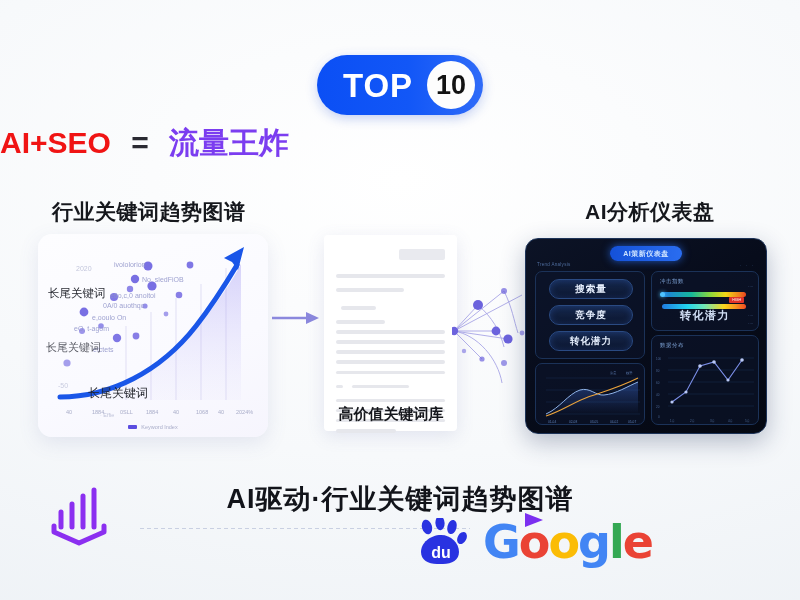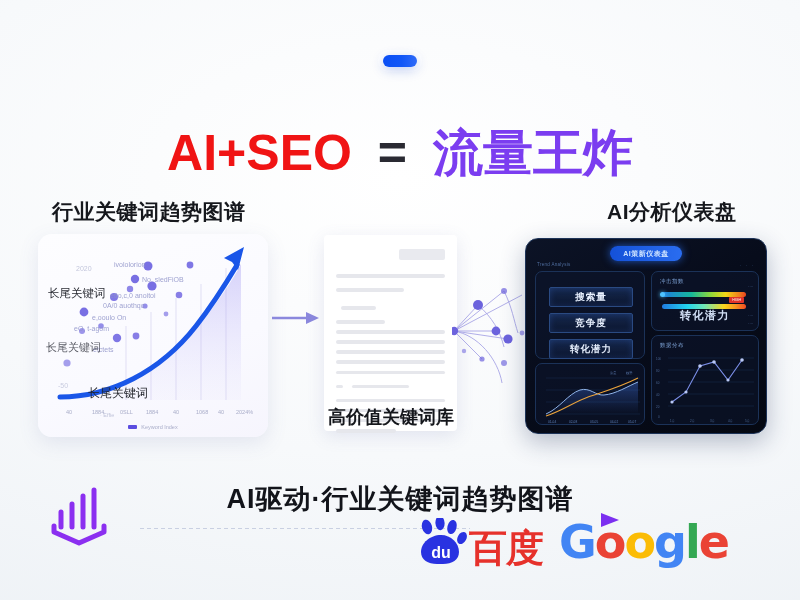--- a/index.html
+++ b/index.html
@@ -34,35 +34,34 @@
   .badge-num {
     width: 48px; height: 48px; border-radius: 50%;
     background: #fdfdfd;
     display: flex; align-items: center; justify-content: center;
     color: #121212; font-size: 27px; font-weight: bold; line-height: 1;
   }
 
   
   .headline {
     position: absolute; left: 0; right: 0; top: 126px;
-    text-align: center;
-    font-size: 50px; font-weight: bold; line-height: 1.1;
+    font-size: 30px; font-weight: bold; line-height: 1.1;
     white-space: nowrap;
   }
   .hl-red    { color: #f01414; letter-spacing: 0px; }
   .hl-eq     { color: #2a2a32; padding: 0 12px; }
   .hl-purple { color: #7b3df0; }
 
   
   .cap {
     position: absolute; font-size: 21px; font-weight: bold; color: #16181d;
     letter-spacing: 0.5px;
   }
   .cap-left  { left: 52px;  top: 198px; }
-  .cap-right { left: 607px; top: 198px; }
+  .cap-right { left: 585px; top: 198px; }
 
   
   .card-left {
     position: absolute; left: 38px; top: 234px;
     width: 230px; height: 203px;
     background: linear-gradient(160deg, #fdfdff 0%, #fafaff 60%, #f6f5fd 100%);
     border-radius: 14px;
     box-shadow: 0 6px 20px rgba(90,100,160,0.13);
     overflow: hidden;
   }
@@ -101,21 +100,21 @@
     box-shadow: 0 5px 18px rgba(90,100,160,0.14);
     padding: 14px 12px;
   }
   .doc-chip {
     width: 46px; height: 11px; background: #e9eaef; border-radius: 2px;
     margin-left: auto; margin-bottom: 14px;
   }
   .doc-line { height: 3.6px; background: #e6e7ec; border-radius: 2px; margin-bottom: 6.5px; }
   .doc-caption {
     position: absolute; left: 325px; top: 405px; width: 132px;
-    text-align: center; font-size: 18px; font-weight: bold; color: #15171c;
+    text-align: center; font-size: 15px; font-weight: bold; color: #15171c;
     white-space: nowrap;
   }
 
   
   .netgraph { position: absolute; left: 452px; top: 275px; }
 
   
   .card-dash {
     position: absolute; left: 525px; top: 238px;
     width: 242px; height: 196px;
@@ -150,27 +149,26 @@
     border: 1px solid #1b3258; border-radius: 7px;
     background: rgba(12,22,46,0.55);
   }
   .p-pills  { left: 9px;   top: 32px;  width: 110px; height: 88px; }
   .p-spark  { left: 9px;   top: 124px; width: 110px; height: 62px; }
   .p-gauge  { left: 125px; top: 32px;  width: 108px; height: 60px; }
   .p-trend  { left: 125px; top: 96px;  width: 108px; height: 90px; }
 
   .pill {
     position: absolute; left: 13px; width: 84px; height: 20px;
-    border: 1px solid #2a4a82; border-radius: 2px;
+    border: 1px solid #2a4a82; border-radius: 10px;
     background: linear-gradient(180deg, rgba(30,58,110,.55), rgba(14,26,54,.55));
     display: flex; align-items: center; justify-content: center;
     color: #e8f1ff; font-size: 9.5px; font-weight: bold;
     letter-spacing: 1px; filter: blur(0.3px);
     box-shadow: inset 0 0 6px rgba(60,120,230,.25);
-    margin-top: 8px;
   }
   .pill-1 { top: 7px; }
   .pill-2 { top: 33px; }
   .pill-3 { top: 59px; }
 
   .panel-title {
     position: absolute; left: 8px; top: 6px;
     font-size: 5.5px; color: #7fa4d8; filter: blur(0.45px); letter-spacing: .5px;
   }
   .gbar {
@@ -229,20 +227,22 @@
   .g-b2 { color: #4285F4; }
   .g-g  { color: #34A853; }
   .g-r2 { color: #EA4335; }
   .g-arrow { position: absolute; left: 38px; top: -9px; }
 </style>
 </head>
 <body>
 
 <div class="badge-wrap">
   <div class="badge">
+    <div class="badge-top">TOP</div>
+    <div class="badge-num">10</div>
   </div>
 </div>
 
 <div class="headline">
   <span class="hl-red">AI+SEO</span>
   <span class="hl-eq">=</span>
   <span class="hl-purple">流量王炸</span>
 </div>
 
 <div class="cap cap-left">行业关键词趋势图谱</div>
@@ -482,21 +482,20 @@
     <svg width="52" height="48" viewBox="0 0 52 48">
       <g fill="#2932e1">
         <ellipse cx="12" cy="9" rx="5" ry="7.5" transform="rotate(-16 12 9)"></ellipse>
         <ellipse cx="25" cy="5" rx="4.6" ry="7.2" transform="rotate(-4 25 5)"></ellipse>
         <ellipse cx="37" cy="9" rx="4.6" ry="7.2" transform="rotate(14 37 9)"></ellipse>
         <ellipse cx="47" cy="20" rx="4.4" ry="6.4" transform="rotate(28 47 20)"></ellipse>
         <path d="M26,17 C36,17 44,25 44,34 C44,42 37,46 28,46 L22,46 C13,46 6,42 6,34 C6,25 15,17 26,17 Z"></path>
       </g>
       <text x="26" y="40" text-anchor="middle" fill="#ffffff" font-size="16" font-weight="bold" font-family="Liberation Sans, sans-serif">du</text>
     </svg>
-    <div class="baidu-cn">百度</div>
   </div>
 
   <div class="google">
     <svg class="g-arrow" width="26" height="20" viewBox="0 0 26 20">
       <path d="M4,3 L22,10 L4,17 Z" fill="#7b2ff0"></path>
     </svg>
     <span class="g-b1">G</span>
     <span class="g-r">o</span>
     <span class="g-y">o</span>
     <span class="g-b2">g</span>

